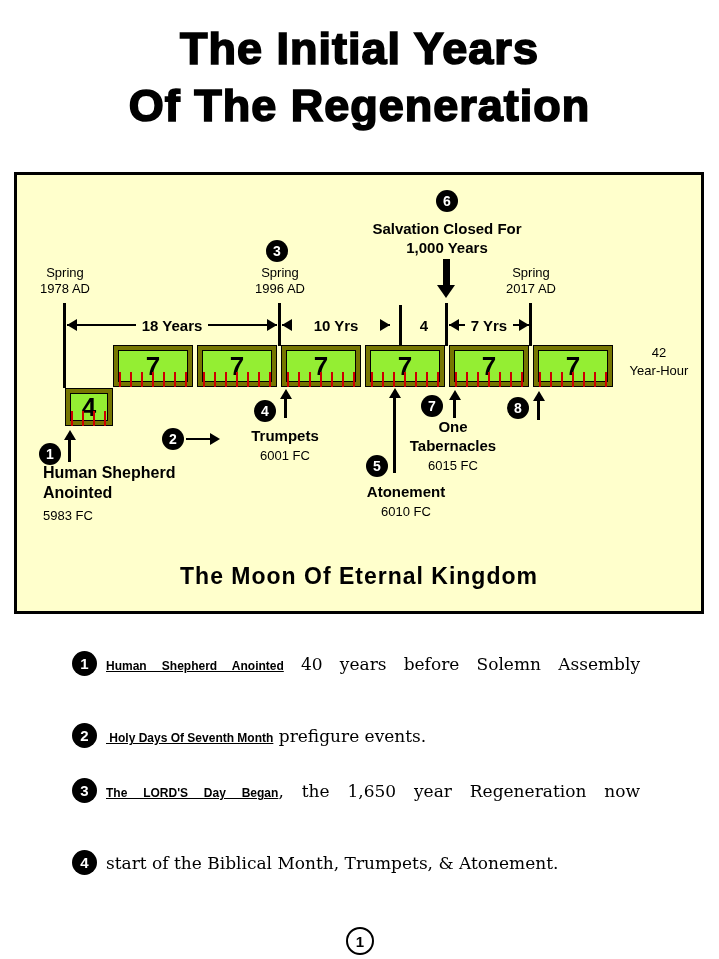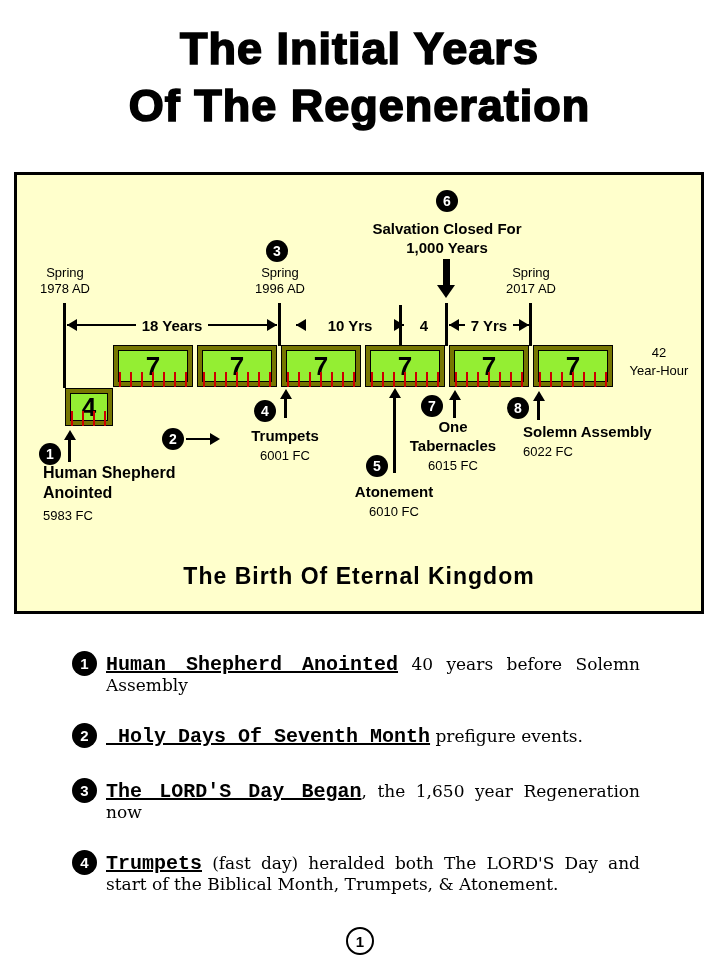--- a/index.html
+++ b/index.html
@@ -70,21 +70,21 @@
   .footer-title{left:0;right:0;top:388px;text-align:center;font-weight:bold;
                 font-size:23px;letter-spacing:1px;}
 
   
   .note{position:absolute;left:72px;width:575px;}
   .note .ncircle.big{position:absolute;left:0;top:0;}
   .note-text{margin-left:34px;width:534px;padding-top:3px;
              font-family:"DejaVu Serif",serif;font-size:17px;line-height:21px;}
   .note-line{text-align:left;}
   .note-line.just{text-align:justify;text-align-last:justify;}
-  .note-head{font-family:Liberation Mono, monospace;font-weight:bold;font-size:20px;
+  .note-head{font-family:Liberation Sans, sans-serif;font-weight:bold;font-size:12px;
              text-decoration:underline;}
 
   
   .page-circle{position:absolute;left:346px;top:927px;width:28px;height:28px;border-radius:50%;
                border:2px solid #000;background:#fff;display:flex;align-items:center;justify-content:center;
                font-size:15px;font-weight:bold;}
 </style>
 </head>
 <body>
 
@@ -121,21 +121,21 @@
   <div class="abs vline" style="left:261px;top:128px;height:43px;"></div>
   <div class="abs vline" style="left:382px;top:130px;height:41px;"></div>
   <div class="abs vline" style="left:428px;top:128px;height:43px;"></div>
   <div class="abs vline" style="left:512px;top:128px;height:43px;"></div>
 
   <div class="abs span-arrow" style="left:50px;top:141px;width:210px;">
     <div class="hl l"></div>
     <div class="lbl">18 Years</div>
     <div class="hl r"></div>
   </div>
-  <div class="abs span-arrow" style="left:279px;top:141px;width:108px;gap:28px;">
+  <div class="abs span-arrow" style="left:265px;top:141px;width:108px;gap:28px;">
     <div class="hl l"></div>
     <div class="lbl">10 Yrs</div>
     <div class="hl r"></div>
   </div>
   <div class="abs lone-lbl" style="left:386px;top:142px;width:42px;">4</div>
   <div class="abs span-arrow" style="left:432px;top:141px;width:80px;">
     <div class="hl l"></div>
     <div class="lbl">7 Yrs</div>
     <div class="hl r"></div>
   </div>
@@ -228,41 +228,37 @@
 
   <div class="abs ncircle" style="left:237px;top:225px;">4</div>
   <div class="abs varrow" style="left:267px;top:223px;height:20px;"></div>
   <div class="abs ctr" style="left:208px;top:251px;width:120px;">
     <div class="ev-title">Trumpets</div>
     <div class="ev-date">6001 FC</div>
   </div>
 
   <div class="abs ncircle" style="left:349px;top:280px;">5</div>
   <div class="abs varrow" style="left:376px;top:222px;height:76px;"></div>
-  <div class="abs ctr" style="left:317px;top:307px;width:120px;">
+  <div class="abs ctr" style="left:329px;top:307px;width:120px;">
     <div class="ev-title">Atonement</div>
     <div class="ev-date">6010 FC</div>
   </div>
 
   <div class="abs ncircle" style="left:404px;top:220px;">7</div>
   <div class="abs varrow" style="left:436px;top:224px;height:19px;"></div>
   <div class="abs ctr" style="left:376px;top:242px;width:120px;">
     <div class="ev-title">One</div>
     <div class="ev-title">Tabernacles</div>
     <div class="ev-date">6015 FC</div>
   </div>
 
   <div class="abs ncircle" style="left:490px;top:222px;">8</div>
   <div class="abs varrow" style="left:520px;top:225px;height:20px;"></div>
-  <div class="abs" style="left:506px;top:247px;">
-    <div class="ev-title">Solemn Assembly</div>
-    <div class="ev-date">6022 FC</div>
-  </div>
-
-  <div class="abs footer-title">The Birth Of Eternal Kingdom</div>
+
+  <div class="abs footer-title">The Moon Of Eternal Kingdom</div>
 </div>
 
 <div class="note" style="top:651px;">
   <div class="ncircle big">1</div>
   <div class="note-text">
       <div class="note-line just"><span class="note-head">Human Shepherd Anointed</span><span> 40 years before Solemn Assembly</span></div>
     </div>
 </div>
 <div class="note" style="top:723px;">
   <div class="ncircle big">2</div>
@@ -272,20 +268,19 @@
 </div>
 <div class="note" style="top:778px;">
   <div class="ncircle big">3</div>
   <div class="note-text">
       <div class="note-line just"><span class="note-head">The LORD'S Day Began</span><span>, the 1,650 year Regeneration now</span></div>
     </div>
 </div>
 <div class="note" style="top:850px;">
   <div class="ncircle big">4</div>
   <div class="note-text">
-      <div class="note-line just"><span class="note-head">Trumpets</span><span> (fast day) heralded both The LORD'S Day and</span></div>
       <div class="note-line"><span>start of the Biblical Month, Trumpets, &amp; Atonement.</span></div>
     </div>
 </div>
 
 <div class="page-circle">
   <span>1</span>
 </div>
 
 </body></html>

